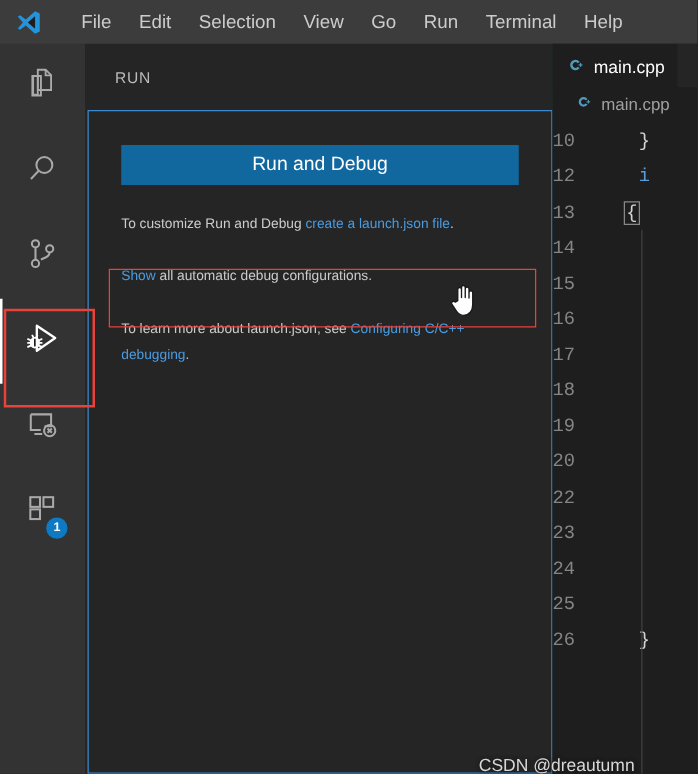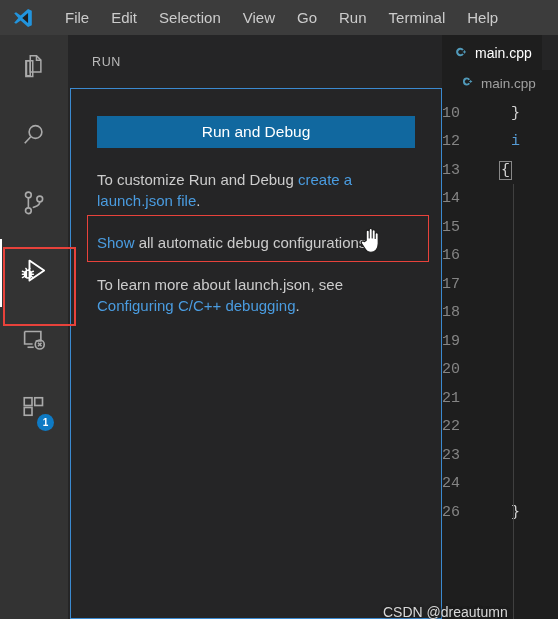--- a/index.html
+++ b/index.html
@@ -109,21 +109,21 @@
     display: flex; align-items: center; justify-content: center;
     cursor: pointer;
     border: none;
     font-family: "Liberation Sans", sans-serif;
     text-align: right;
   }
 
   .para {
     margin-top: 21px;
     color: #cccccc;
-    font-size: 15px;
+    font-size: 11px;
     line-height: 21px;
   }
   .para.first { margin-top: 21px; }
   .lnk { color: #4a9ce0; cursor: pointer; }
 
   
   .redbox-text {
     position: absolute;
     left: 16px; top: 126px;
     width: 342px; height: 47px;
@@ -434,33 +434,33 @@
       </div>
       <div class="code-line">
         <span class="gutter">19</span>
         <span class="code-text"></span>
       </div>
       <div class="code-line">
         <span class="gutter">20</span>
         <span class="code-text"></span>
       </div>
       <div class="code-line">
-        <span class="gutter">21</span>
-        <span class="code-text"></span>
-      </div>
-      <div class="code-line">
         <span class="gutter">22</span>
         <span class="code-text"></span>
       </div>
       <div class="code-line">
         <span class="gutter">23</span>
         <span class="code-text"></span>
       </div>
       <div class="code-line">
         <span class="gutter">24</span>
+        <span class="code-text"></span>
+      </div>
+      <div class="code-line">
+        <span class="gutter">25</span>
         <span class="code-text"></span>
       </div>
       <div class="code-line">
         <span class="gutter">26</span>
         <span class="code-text">}</span>
       </div>
     </div>
   </div>
 
   <div class="watermark">CSDN @dreautumn</div>

